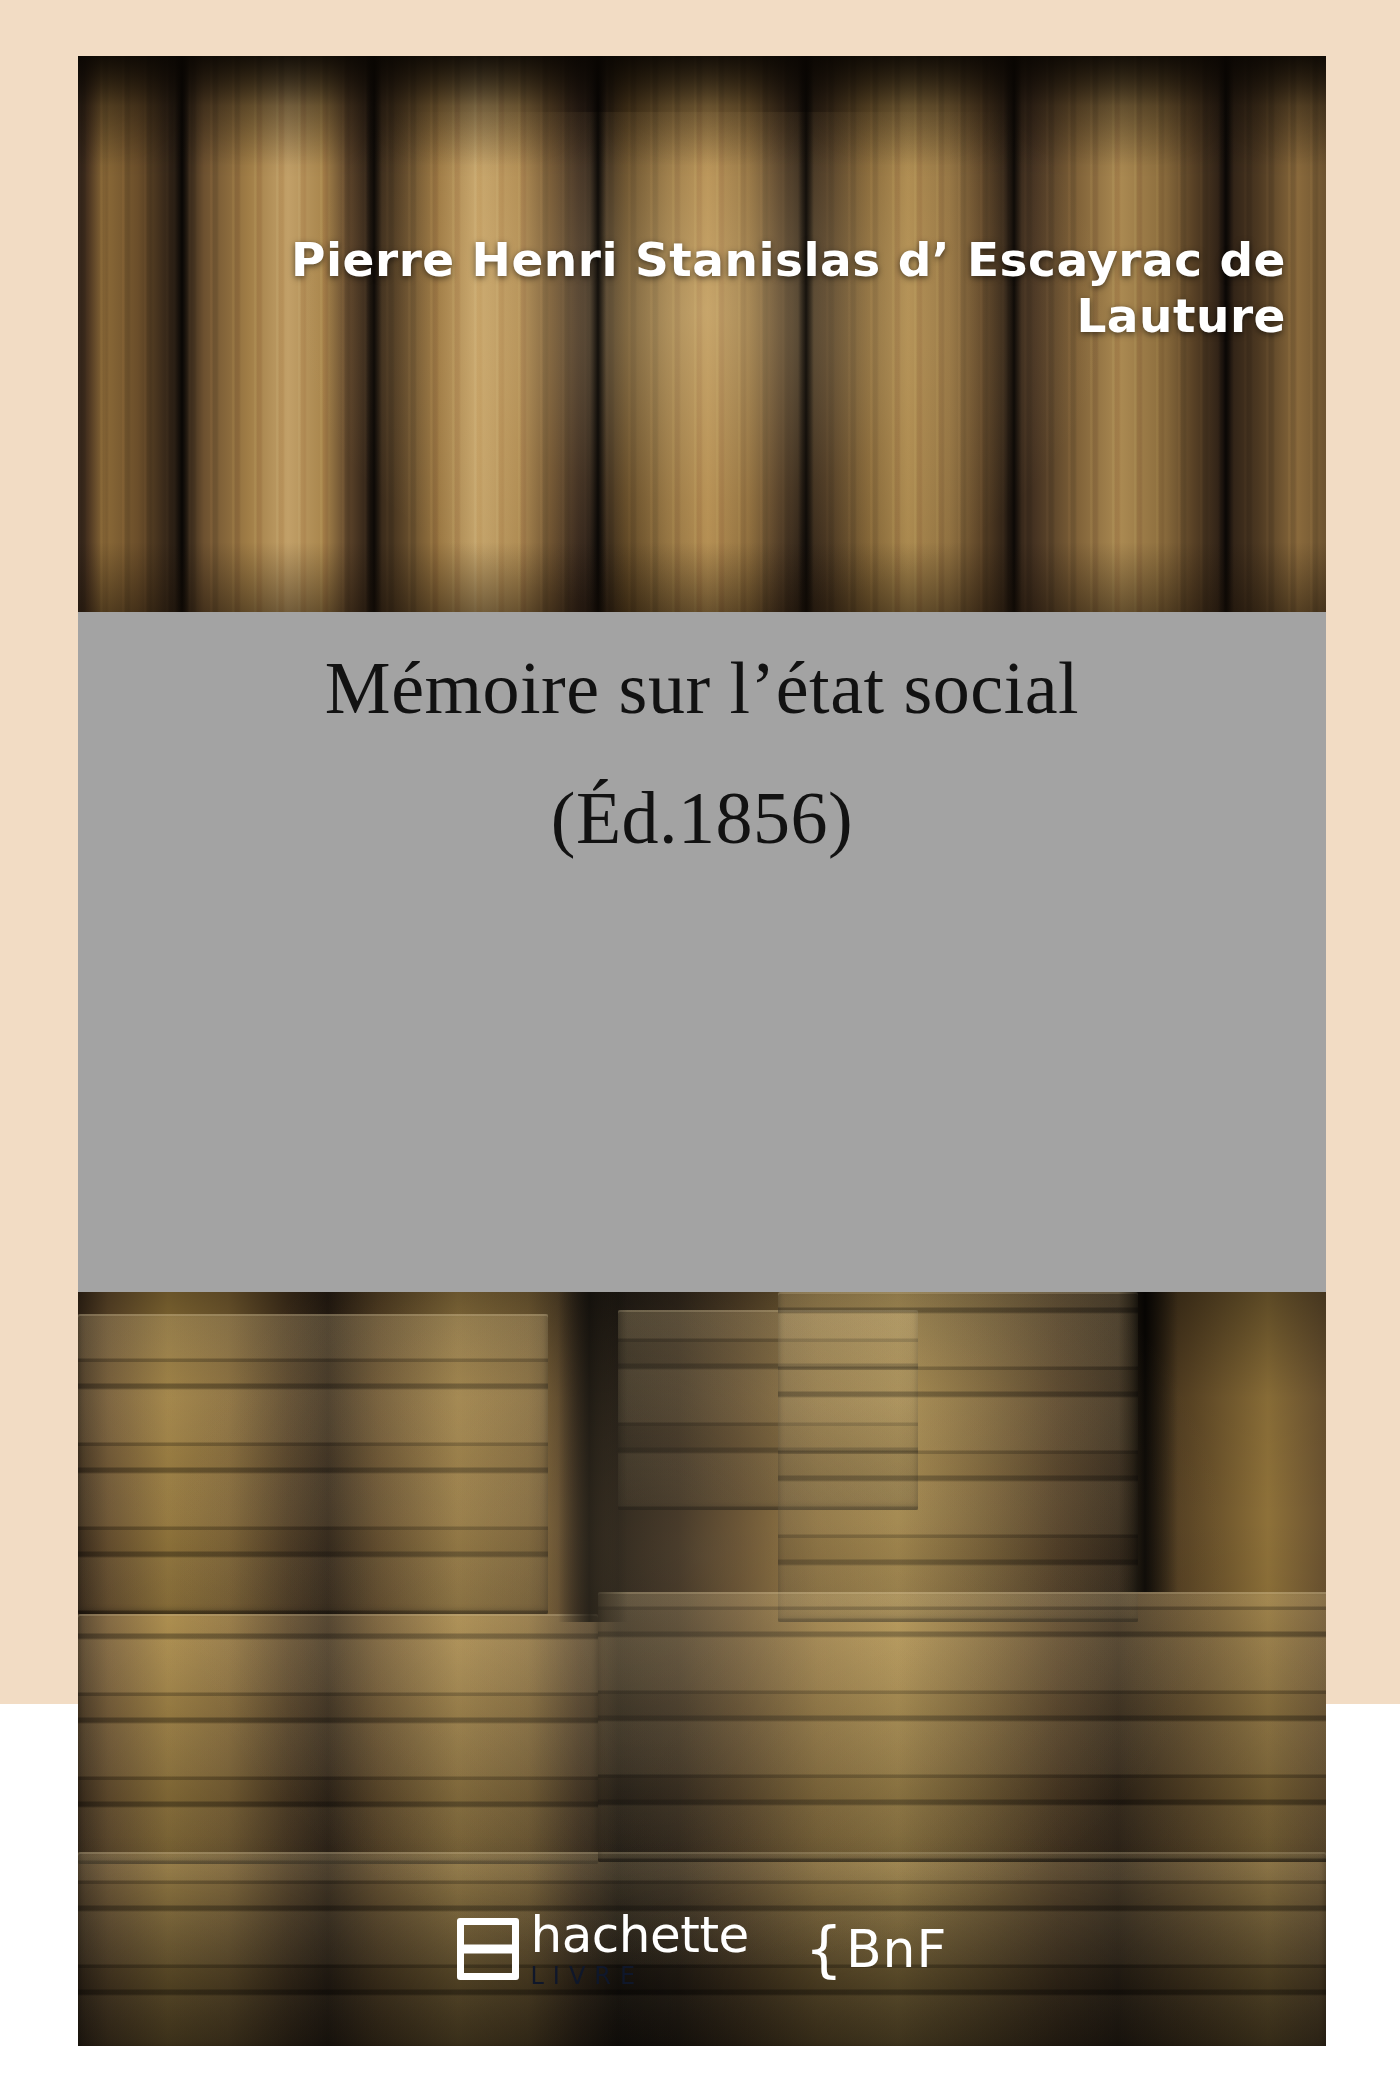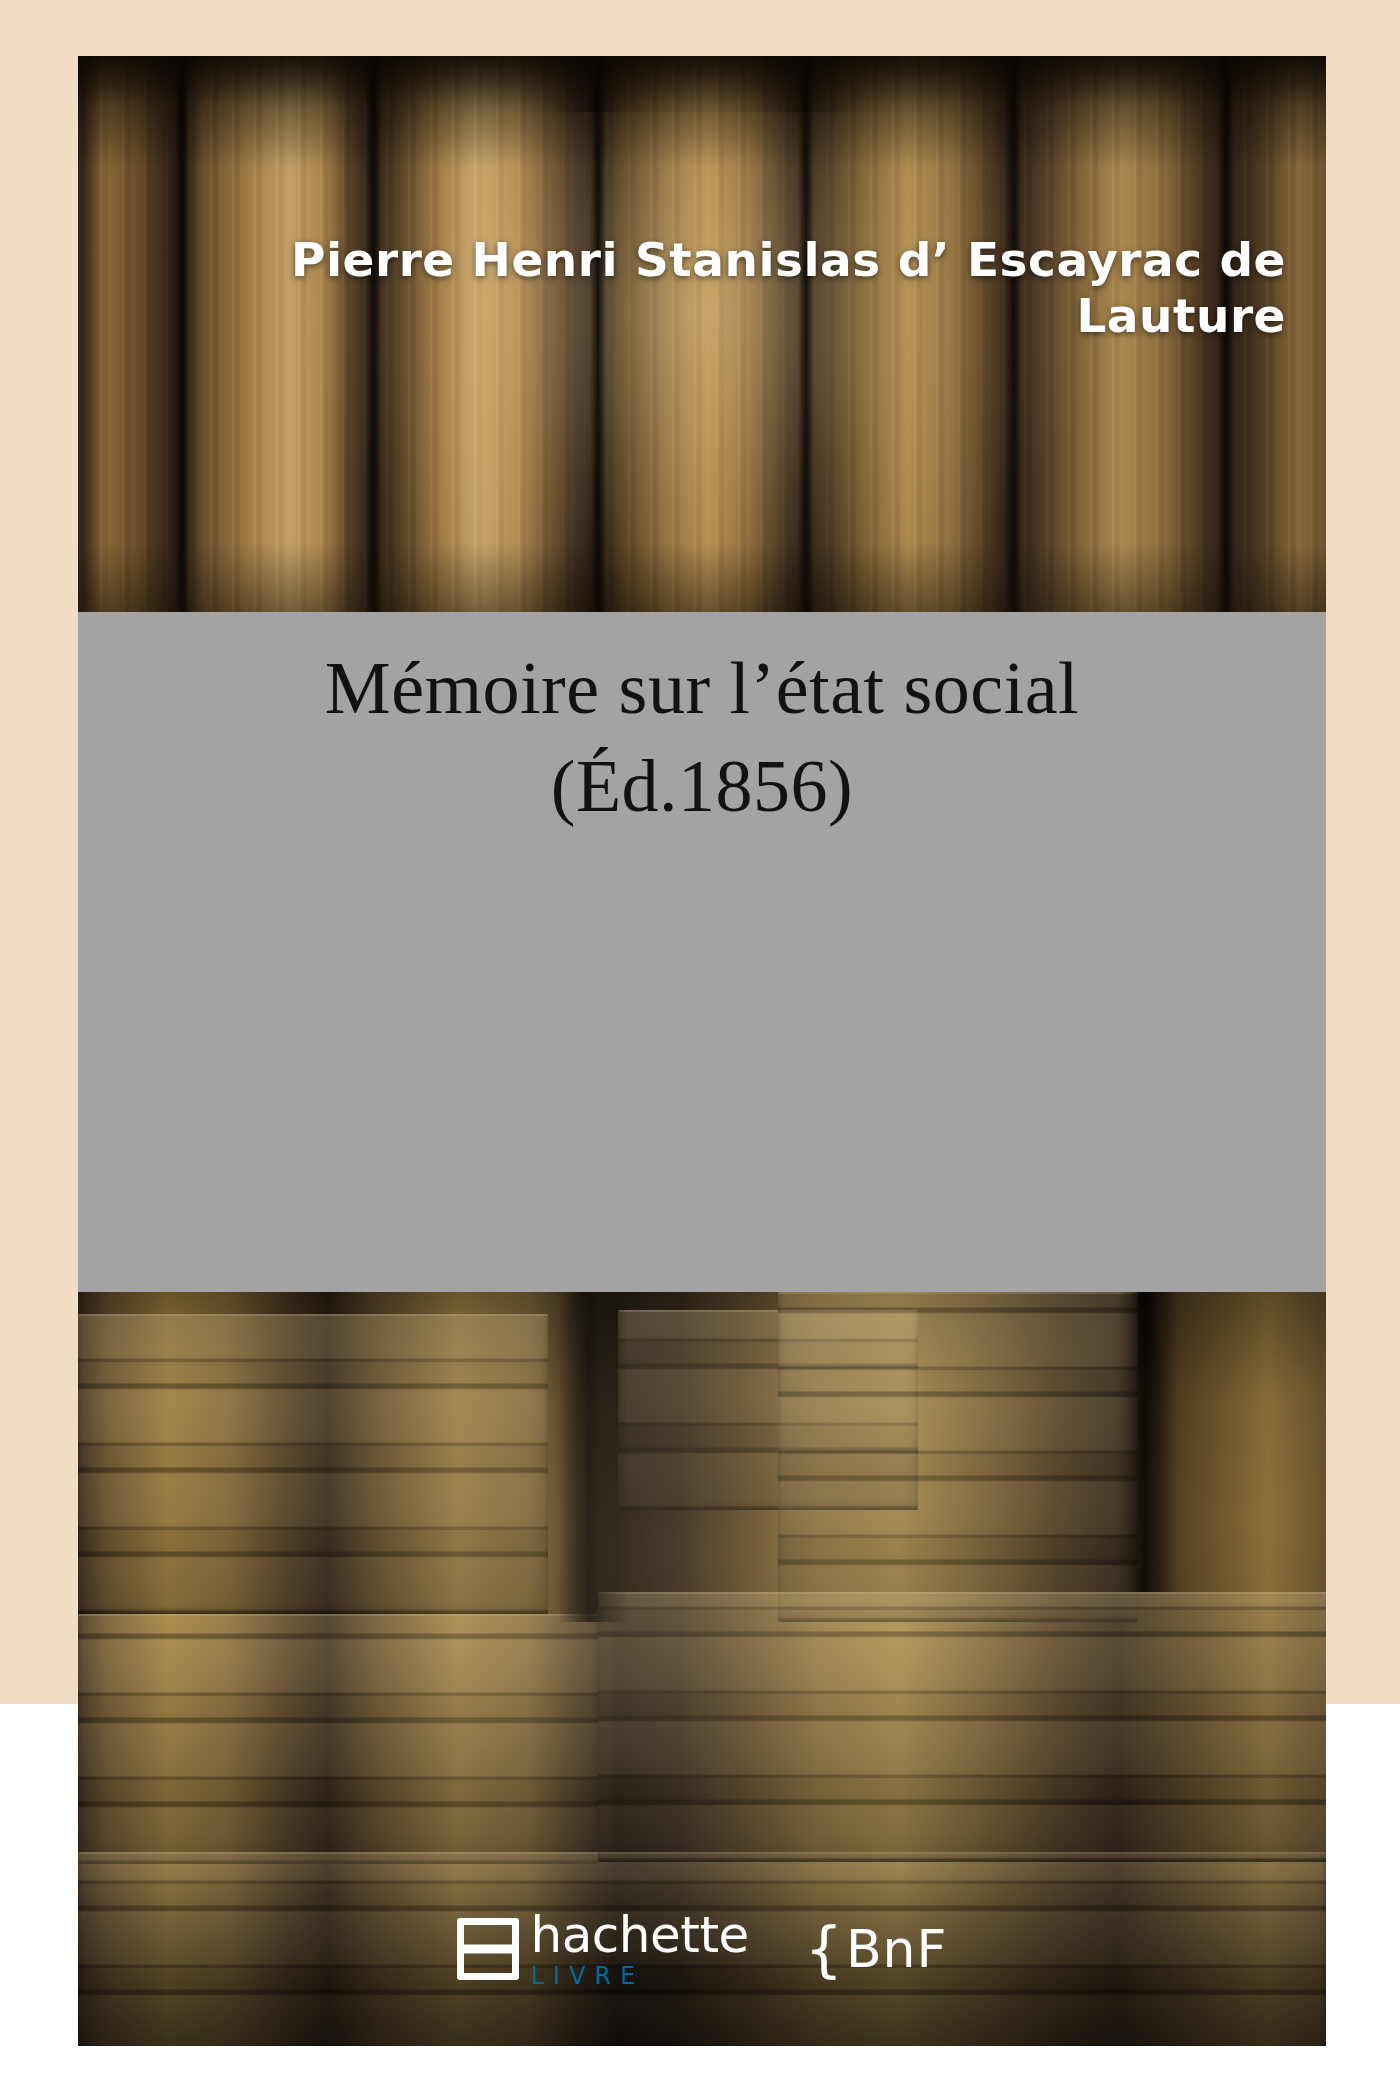--- a/index.html
+++ b/index.html
@@ -119,21 +119,21 @@
     right: 60px;
     top: 28px;
     text-align: center;
     font-family: "Liberation Serif", serif;
     font-size: 74px;
     line-height: 1.32;
     color: #121212;
     letter-spacing: 0.5px;
   }
   .title .line { display: block; }
-  .title .edition { white-space: nowrap; }
+  .title .edition { white-space: nowrap; margin-top: 32px; }
 
   
   .band-bottom {
     position: absolute;
     left: 0;
     bottom: 0;
     width: 100%;
     height: 754px;
     overflow: hidden;
     background:
@@ -213,21 +213,21 @@
   }
   .hachette .w1 {
     font-family: "DejaVu Sans", sans-serif;
     font-size: 50px;
     color: #ffffff;
     letter-spacing: -0.5px;
   }
   .hachette .w2 {
     font-family: "DejaVu Sans", sans-serif;
     font-size: 24px;
-    color: #0369a1;
+    color: #0f172a;
     letter-spacing: 9px;
     margin-top: 4px;
   }
   .bnf {
     display: flex;
     align-items: center;
     color: #ffffff;
     font-family: "DejaVu Sans", sans-serif;
     font-size: 52px;
     letter-spacing: 1px;

